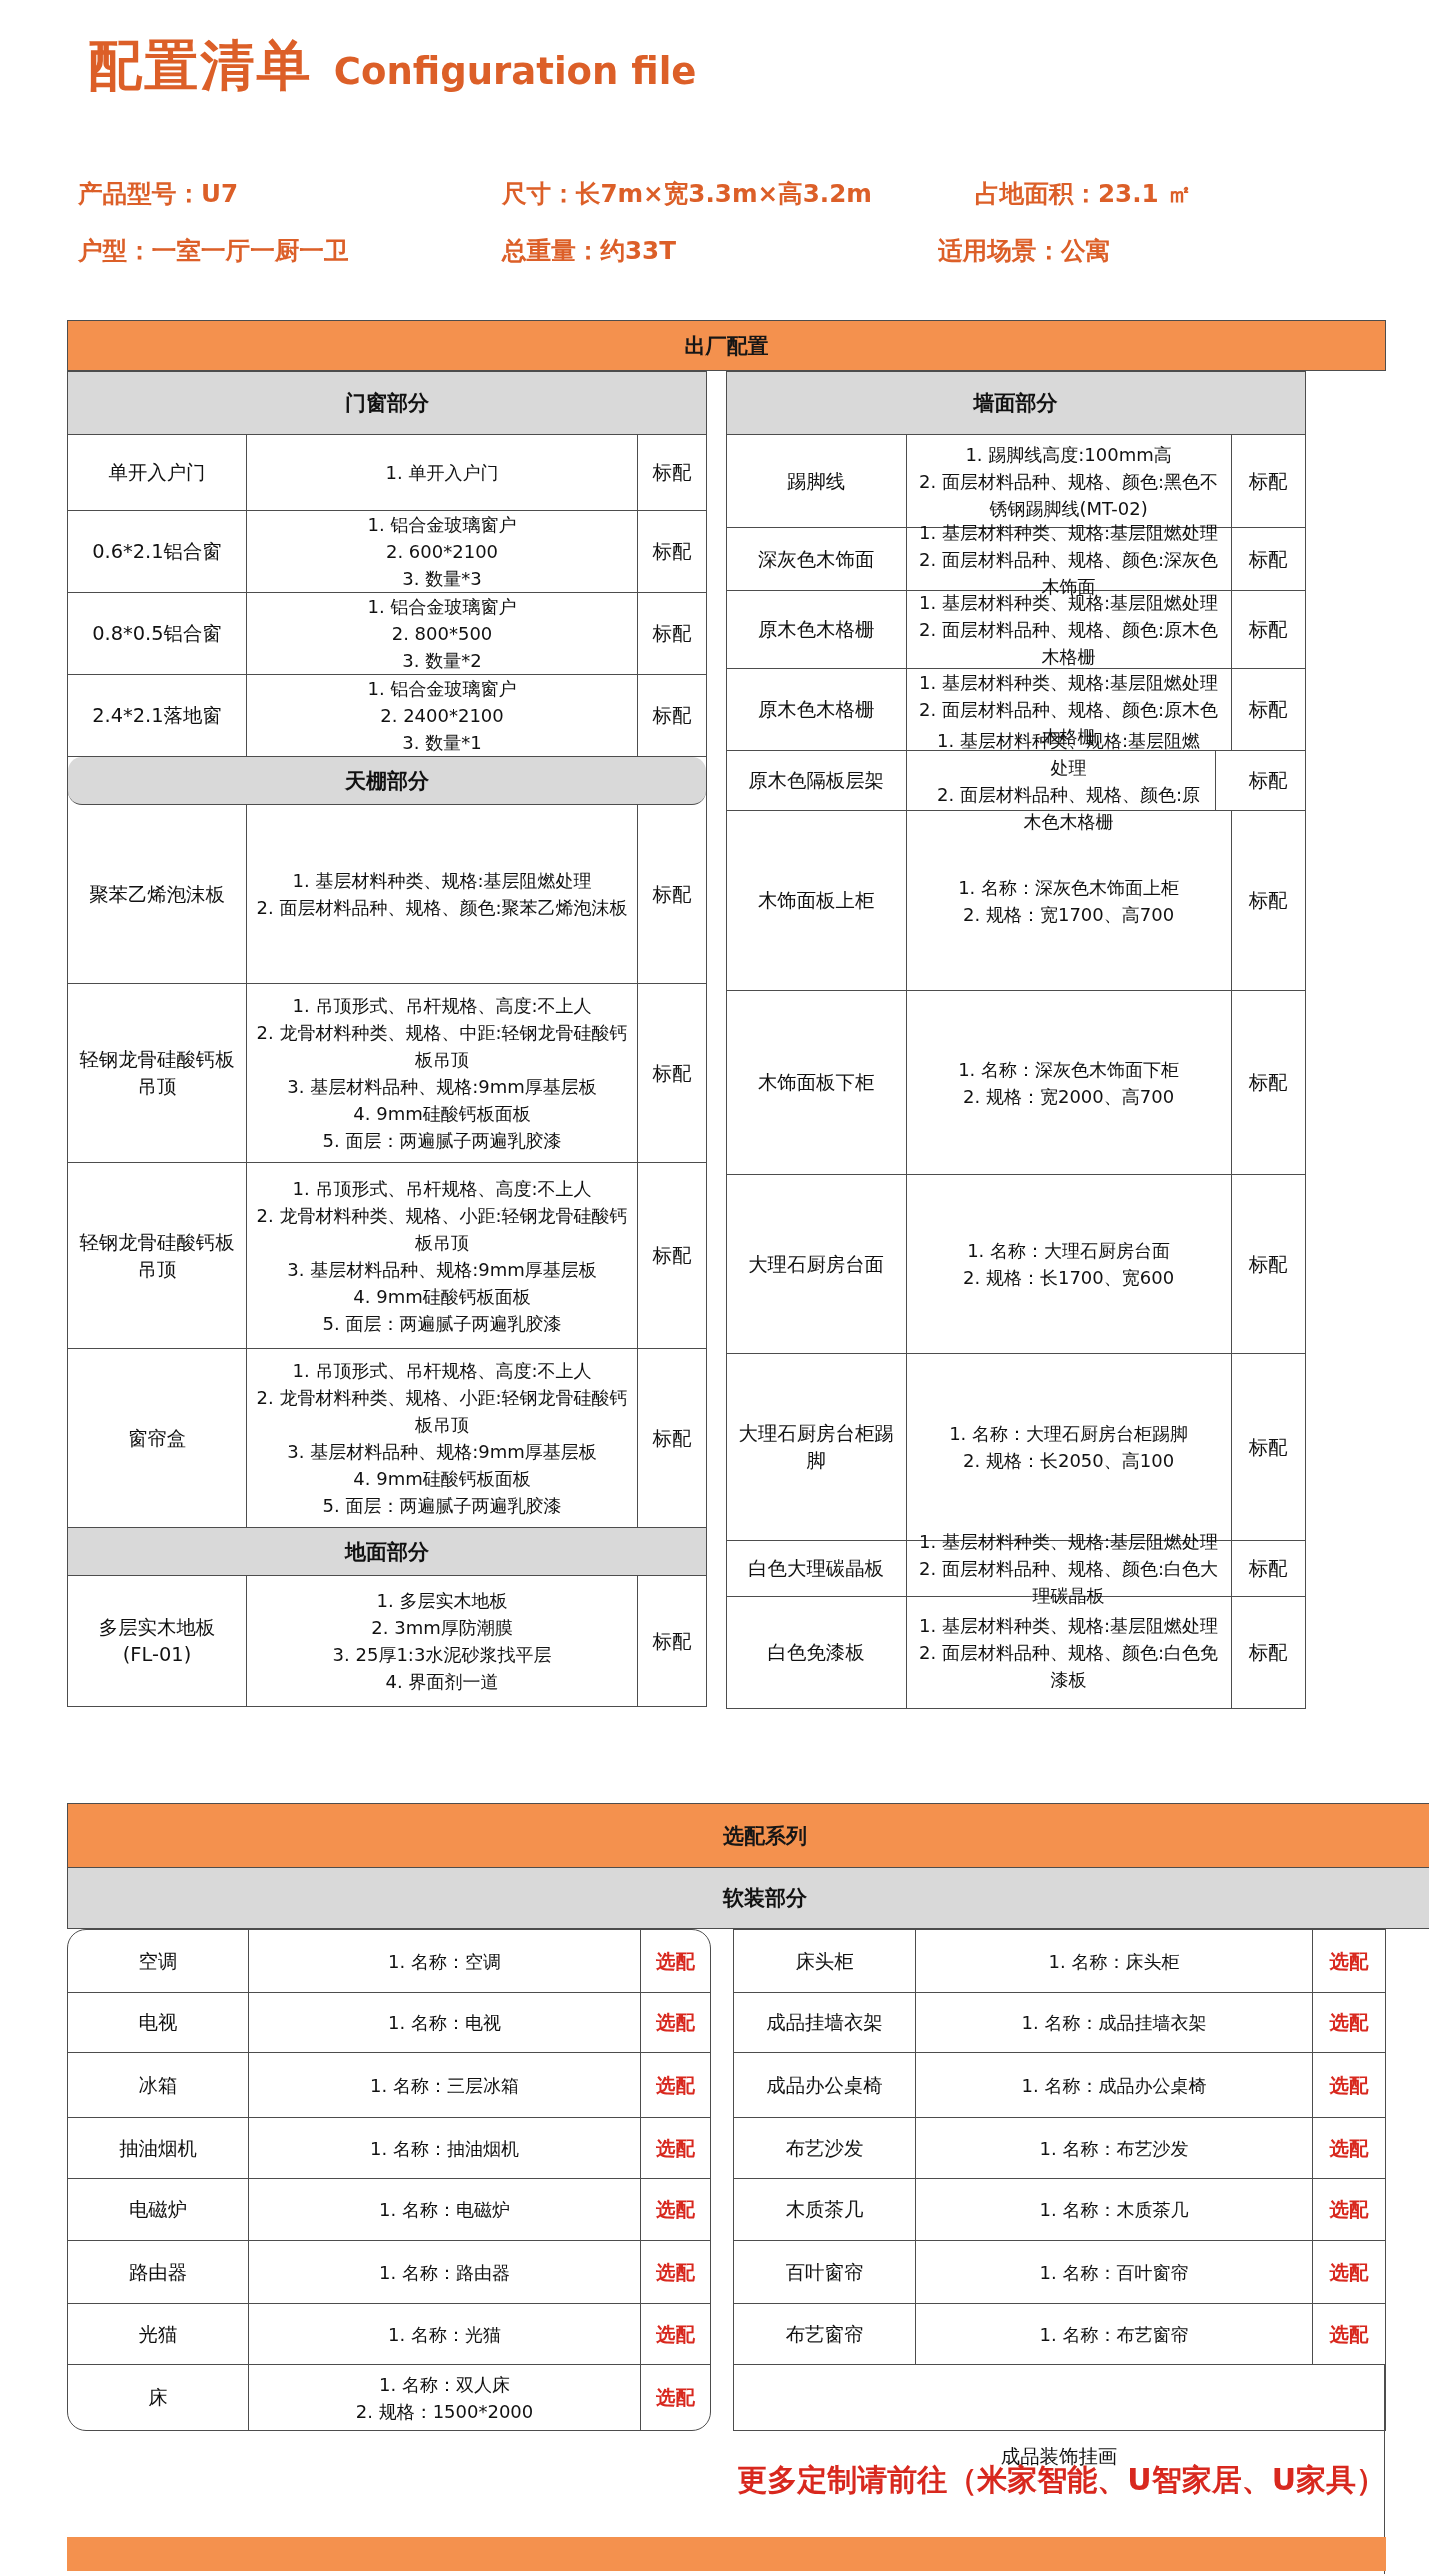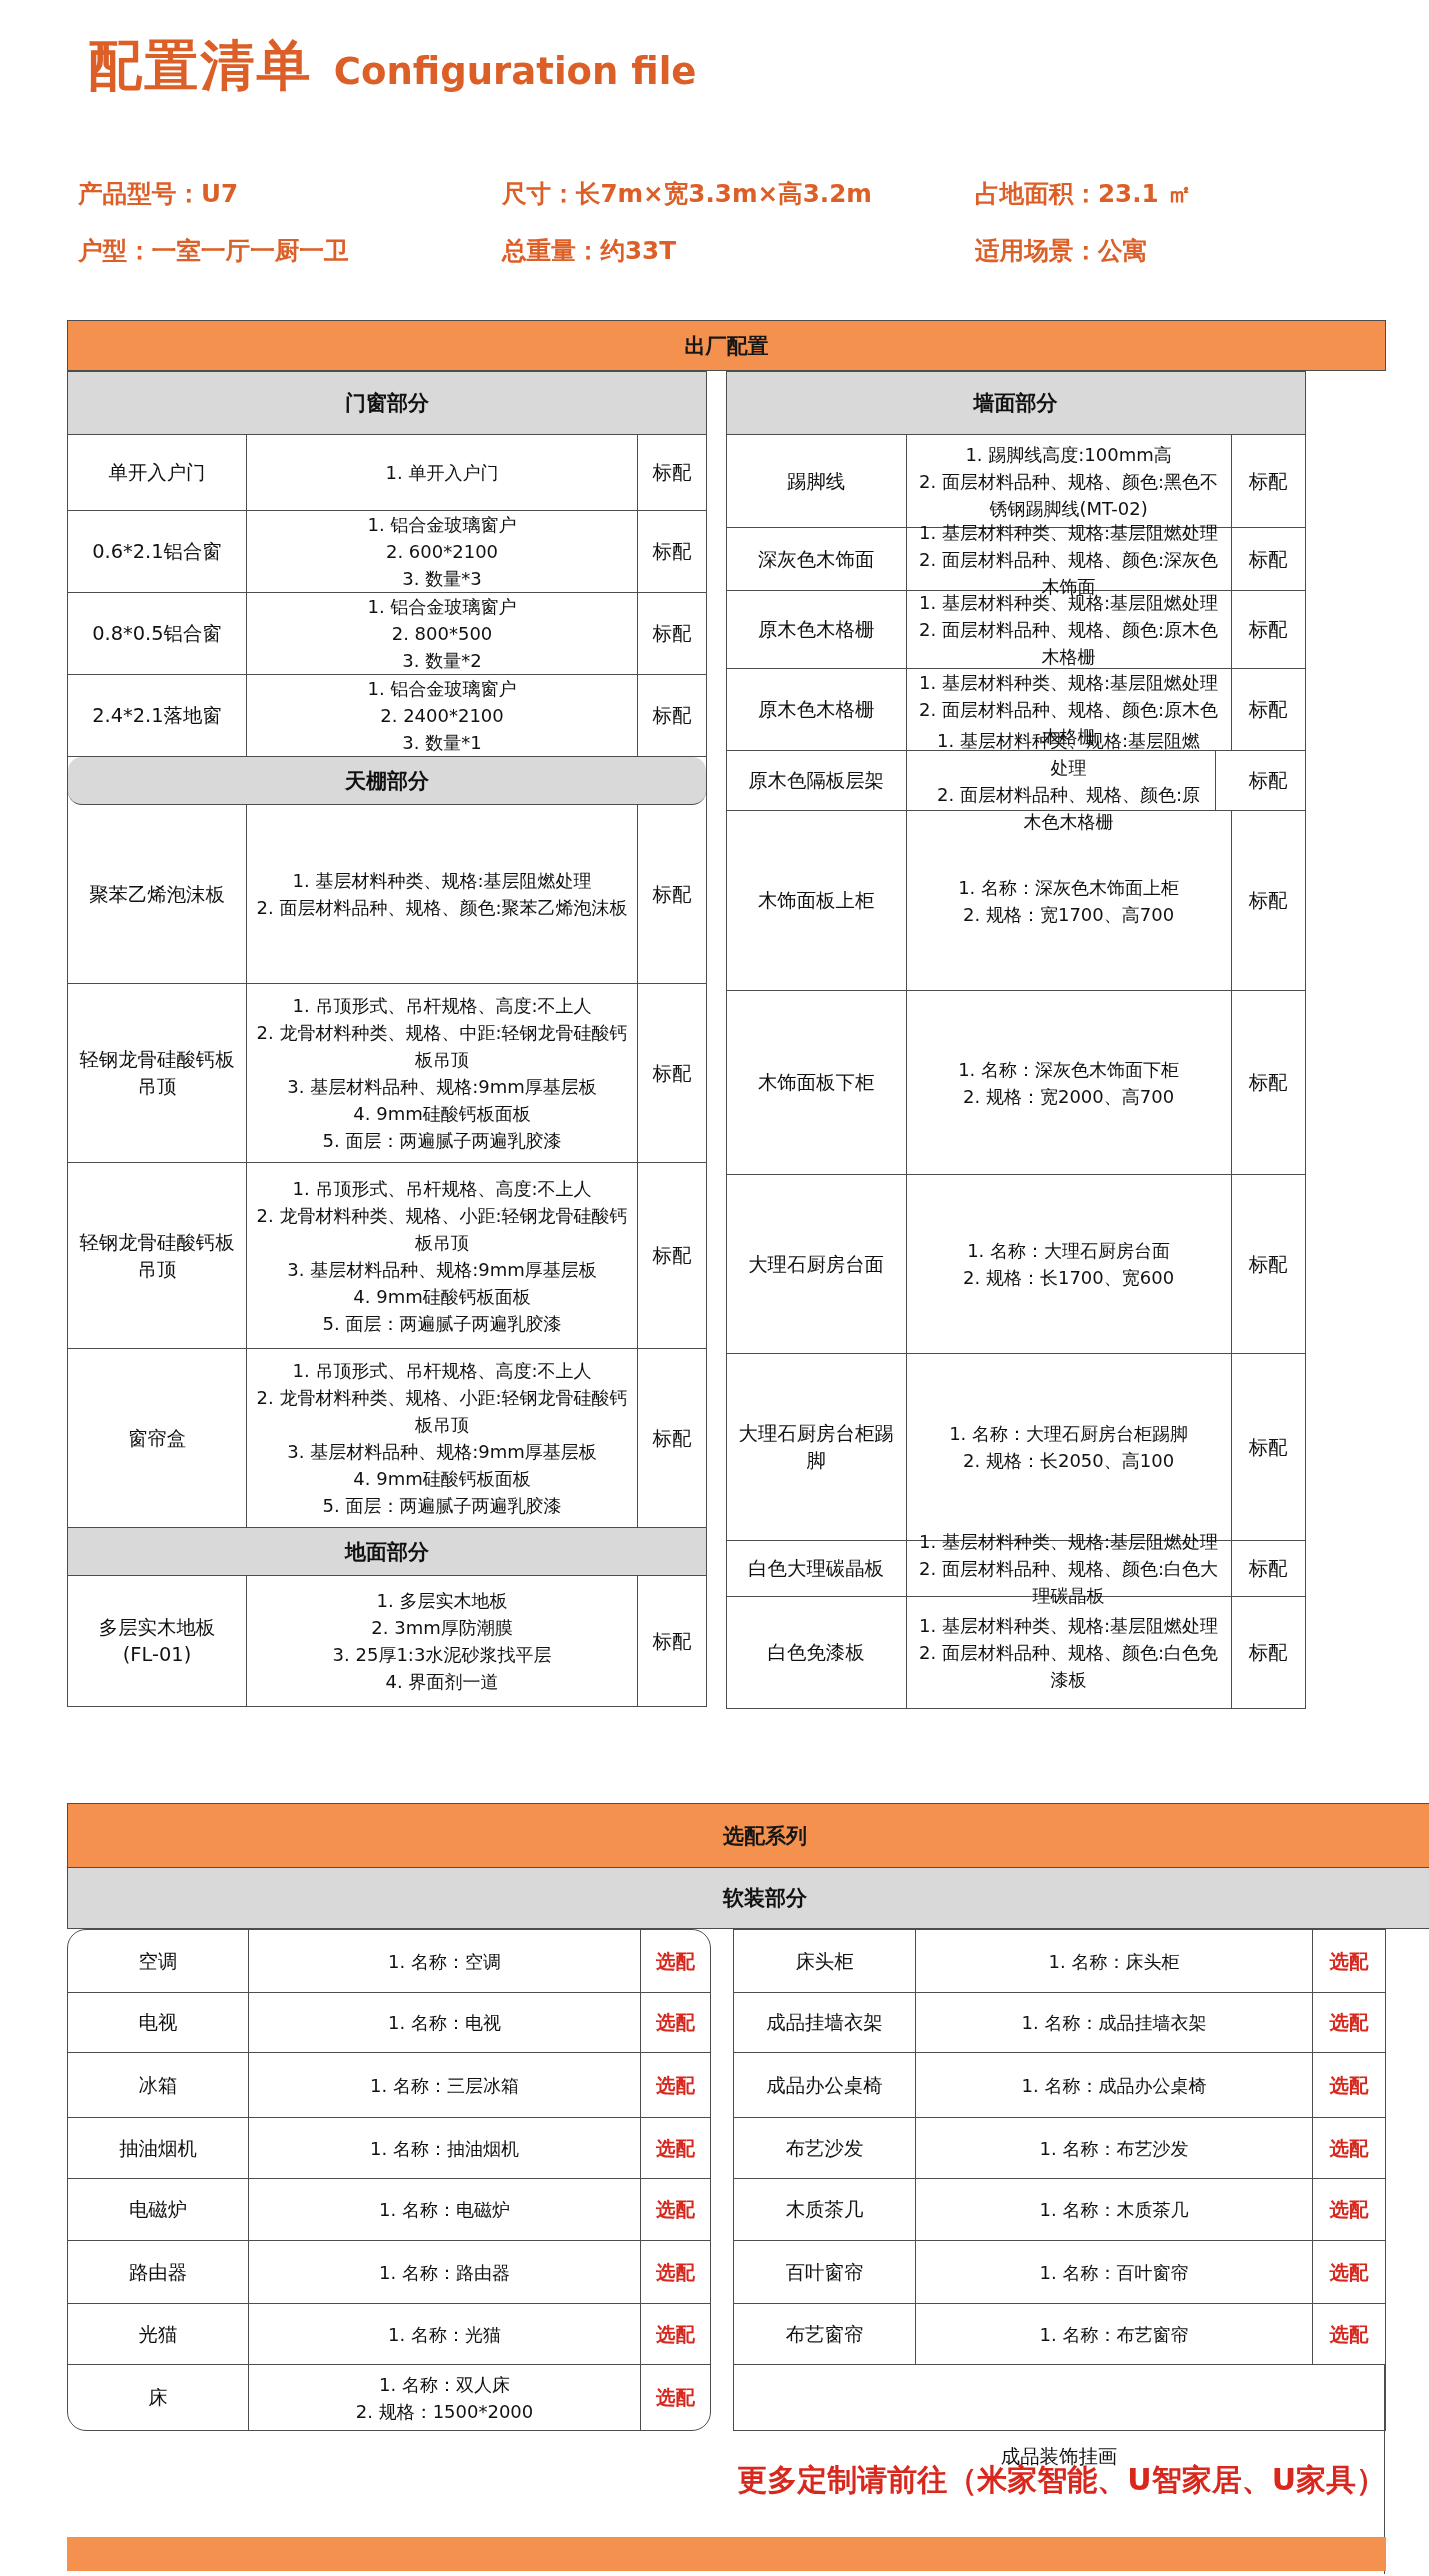--- a/index.html
+++ b/index.html
@@ -51,21 +51,21 @@
   </div>
   <div class="info-cell" style="left:975px;top:177px">
     <span>占地面积：</span><span>23.1 ㎡</span>
   </div>
   <div class="info-cell" style="left:78px;top:234px">
     <span>户型：</span><span>一室一厅一厨一卫</span>
   </div>
   <div class="info-cell" style="left:502px;top:234px">
     <span>总重量：</span><span>约33T</span>
   </div>
-  <div class="info-cell" style="left:975px;top:234px">
+  <div class="info-cell" style="left:938px;top:234px">
     <span>适用场景：</span><span>公寓</span>
   </div>
 
   <div class="tbl" style="left:67px;top:320px;width:1319px">
     <div class="orange-band" style="height:51px">出厂配置</div>
     <div class="cols">
       <div class="col" id="factory-left" style="width: 640px; --wItem: 179px; --wTag: 68px;">
           <div class="sec-header" style="height: 63px;">门窗部分</div>
           <div class="trow" style="height: 76px;">
             <div class="cell item">单开入户门</div>

